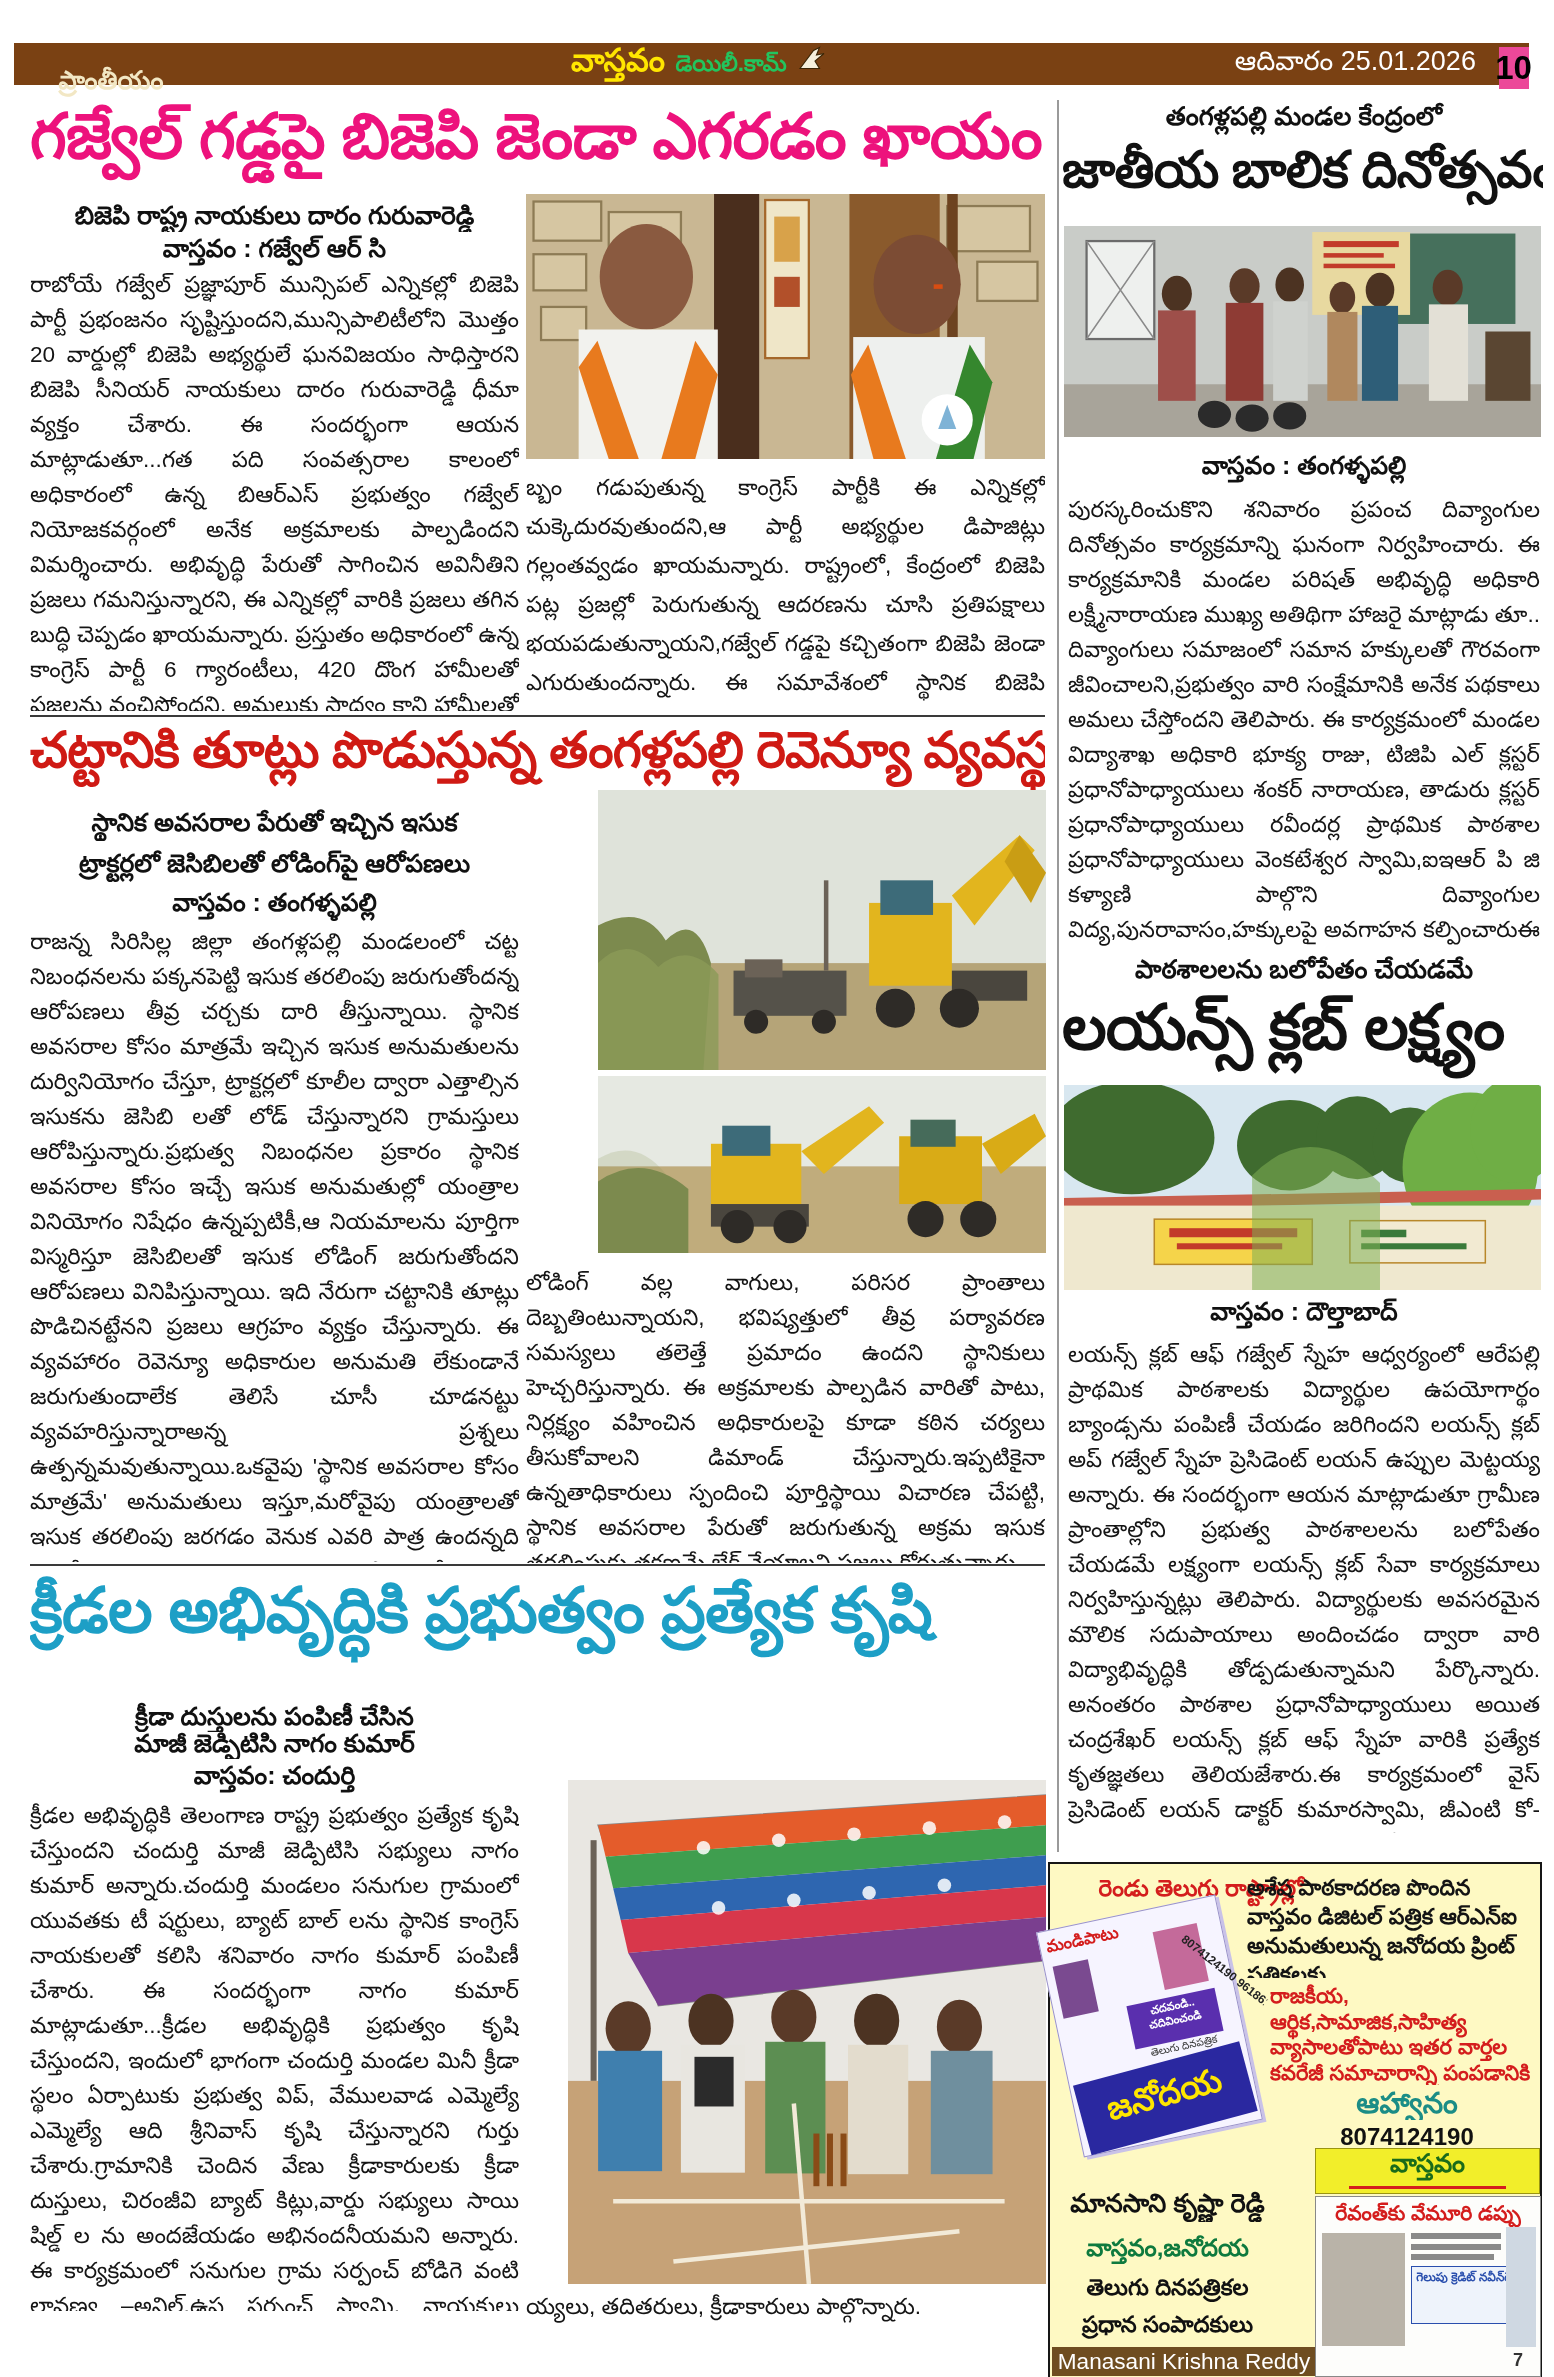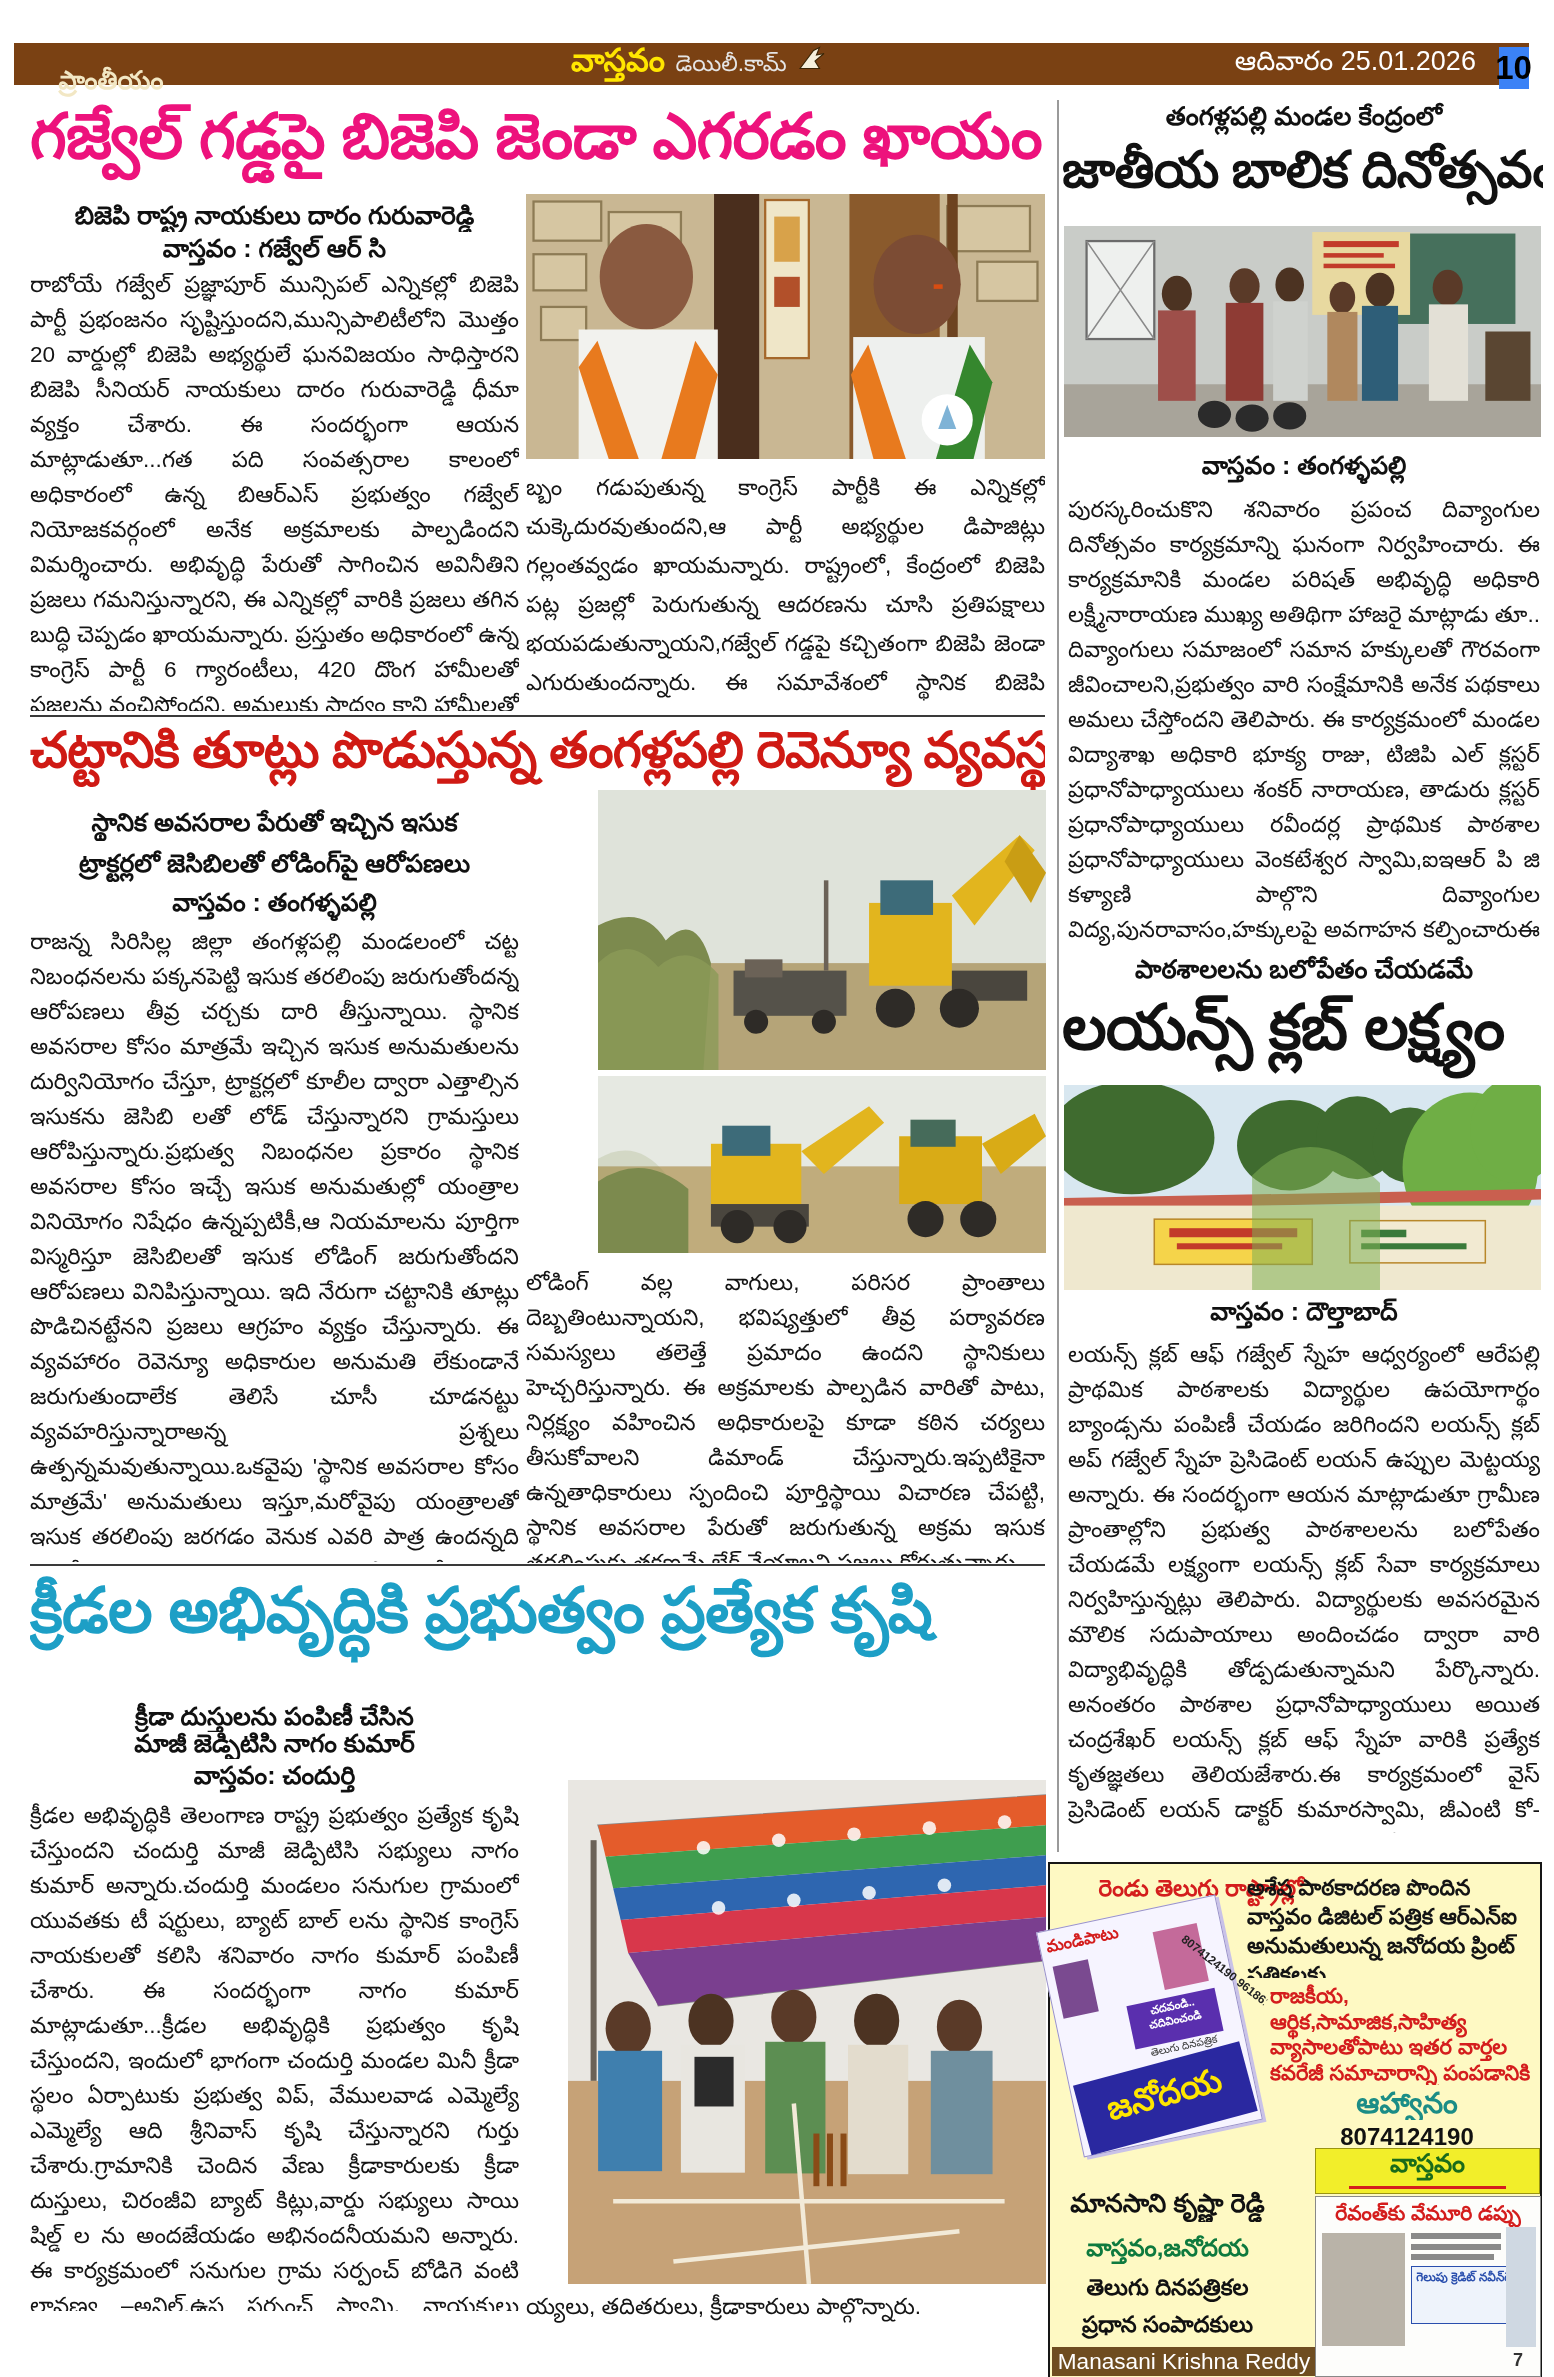--- a/index.html
+++ b/index.html
@@ -14,23 +14,23 @@
   .kicker{font-weight:bold;font-size:25.6px;text-align:center;}
   .rule-h{background:#3a3a3a;height:1.5px;}
   .rule-v{background:#9a9a9a;width:1.5px;}
   .photo{background:#ddd;}
   .photo svg{display:block;width:100%;height:100%;}
   
   #masthead{left:13.5px;top:43px;width:1515px;height:42px;background:#7a4113;display:flex;align-items:center;}
   #mh-section{color:#f2e7c4;font-size:25.6px;font-weight:bold;margin-left:45px;margin-top:39px;}
   #mh-center{display:flex;align-items:baseline;gap:10.5px;margin-left:auto;margin-right:auto;}
   #mh-paper{color:#ffe600;font-size:32px;font-weight:bold;}
-  #mh-suffix{color:#e5e5e5;font-size:22.6px;font-weight:normal;}
+  #mh-suffix{color:#22c55e;font-size:22.6px;font-weight:bold;}
   #mh-date{color:#ffffff;font-size:27px;margin-right:22.6px;}
-  #mh-page{background:#3b82f6;color:#000;width:30px;height:42px;font-size:33px;font-weight:bold;
+  #mh-page{background:#ec4899;color:#000;width:30px;height:42px;font-size:33px;font-weight:bold;
            display:flex;align-items:center;justify-content:center;margin-top:8px;}
   
   #adbox{left:1048px;top:1862px;width:494px;height:639px;background:#fef9c3;border:2.3px solid #161616;box-sizing:border-box;}
   .ad-red{color:#d41d1d;font-weight:bold;}
   #ad-news{left:7.5px;top:47px;width:181px;height:228px;transform:rotate(-12deg);
            background:#f6f4ff;border:0.8px solid #9a93c9;box-shadow:3px 3px 0 #c9c2e8;}
   #ad-news .band{position:absolute;left:4.5px;bottom:4.5px;right:4.5px;height:72px;background:#2a28a0;
                  display:flex;align-items:center;justify-content:center;transform:rotate(-3deg);}
   #ad-news .band span{color:#ffe600;font-size:33px;font-weight:bold;}
   #clipping{left:265px;top:332px;width:226px;height:181px;background:#fdfdfb;border:0.8px solid #888;box-sizing:border-box;}

